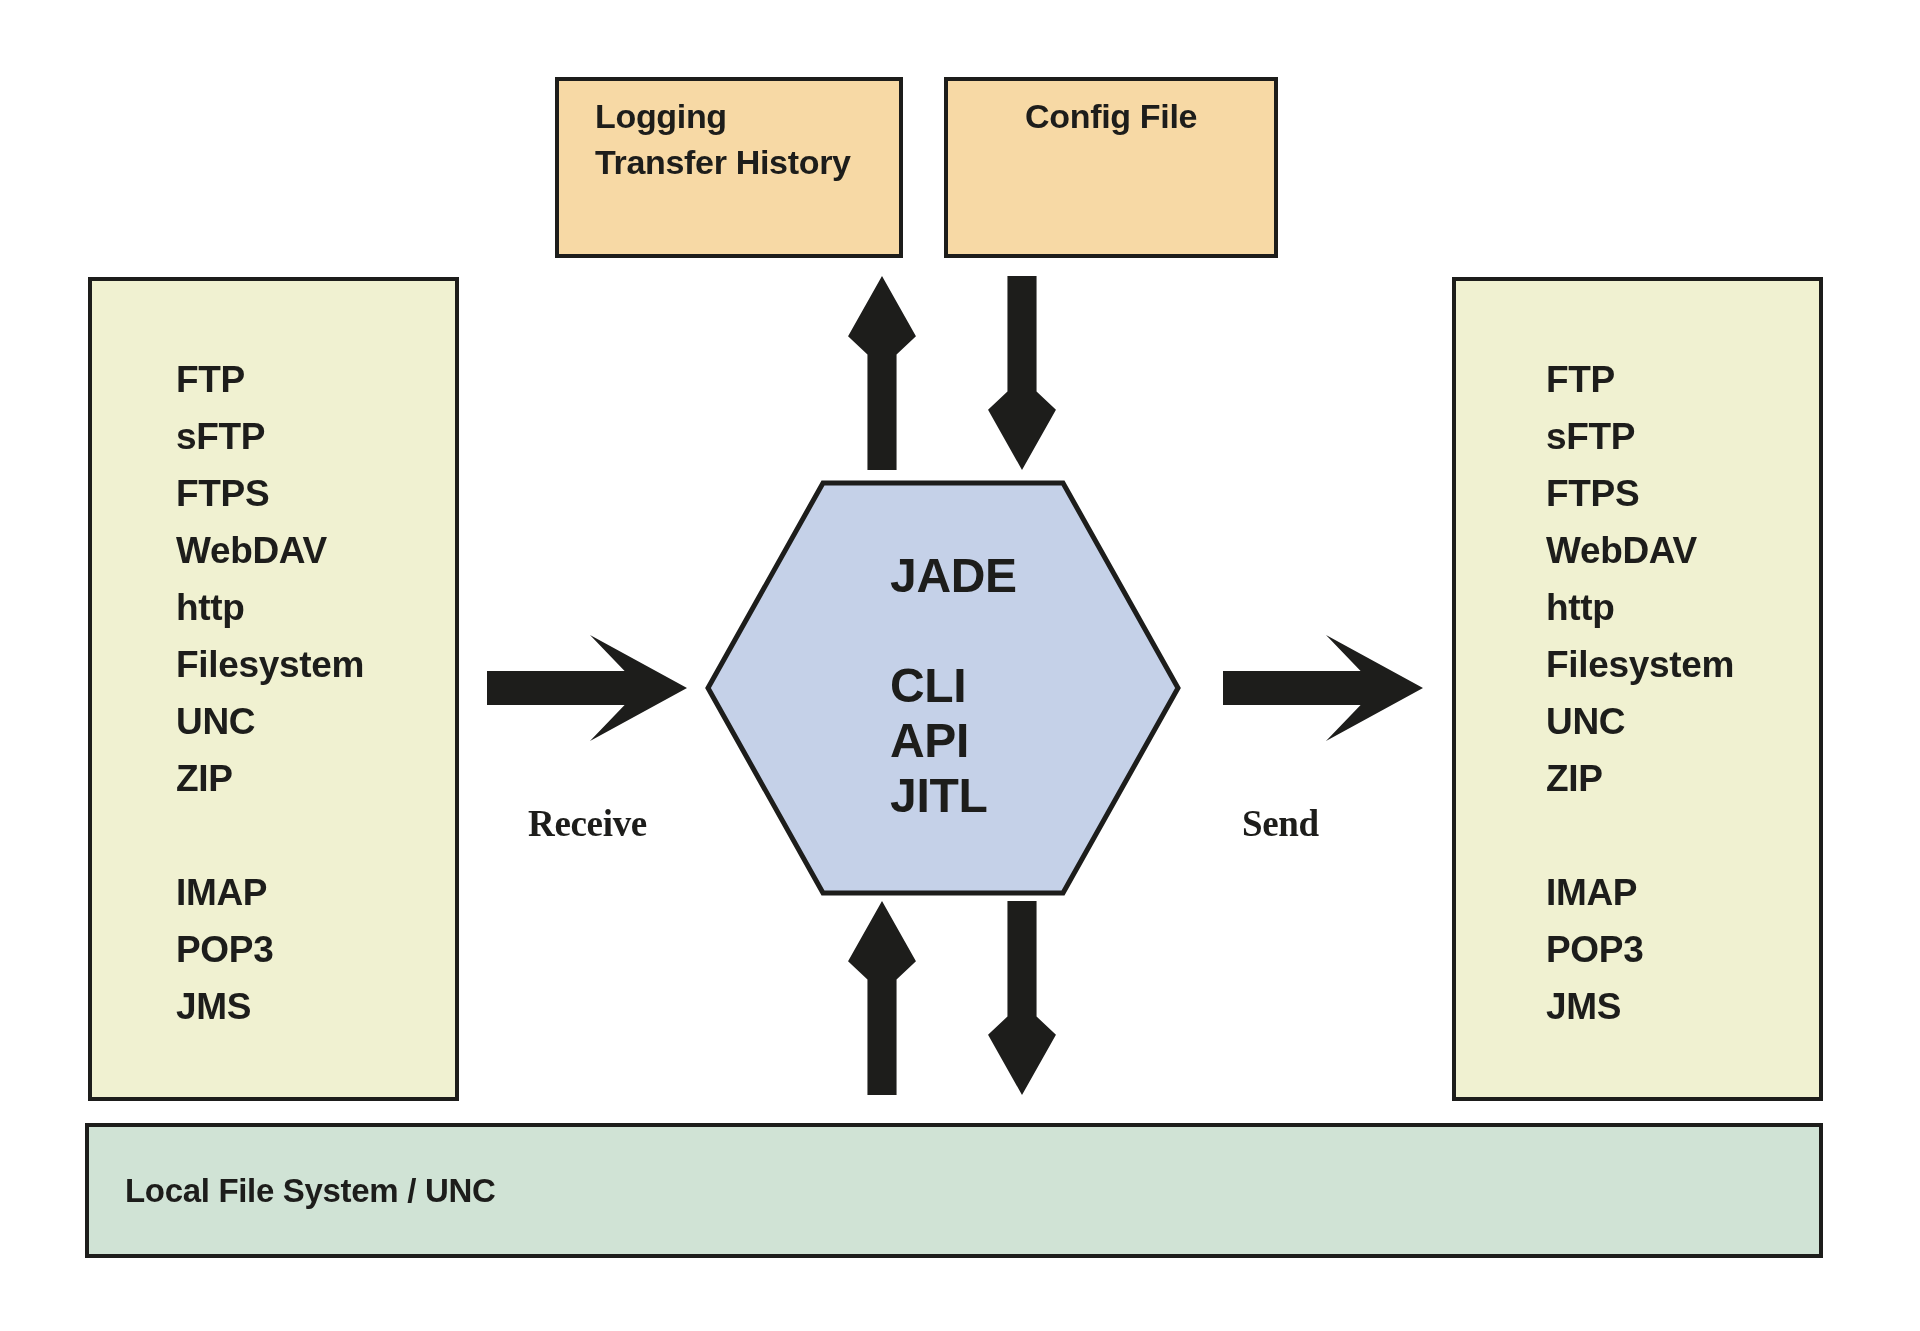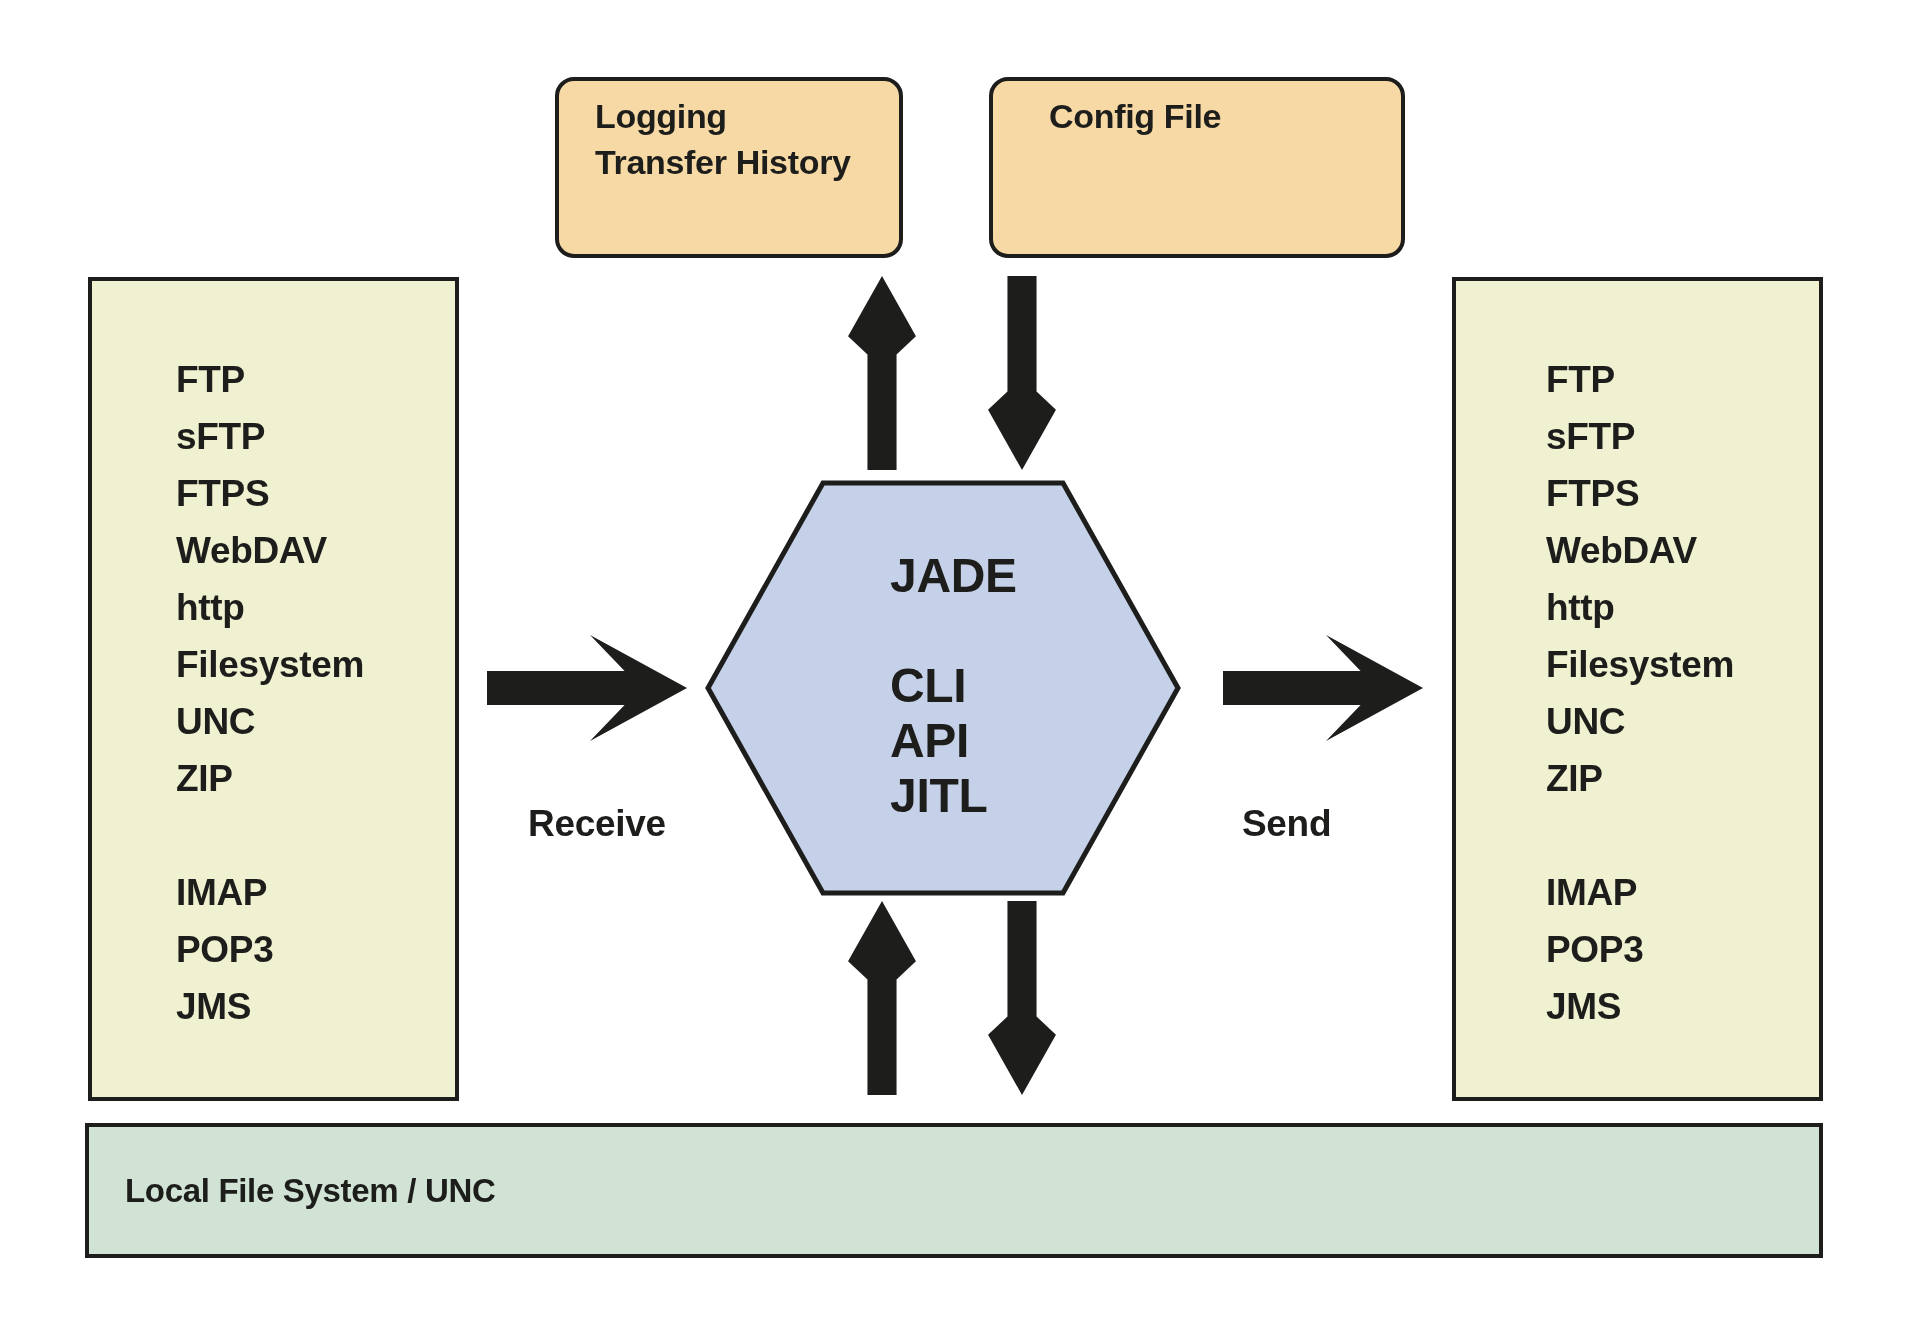--- a/index.html
+++ b/index.html
@@ -22,54 +22,53 @@
     letter-spacing:-0.02em;
     overflow:hidden;
   }
   .abs{position:absolute;}
   .box{border:4px solid var(--line);}
   .note-box{
     background:var(--note-fill);
     font-size:34px;
     line-height:46px;
     padding:12px 0 0 36px;
-    border-radius:19px;
   }
   .protocol-box{
     background:var(--protocol-fill);
     font-size:37px;
     padding:70px 0 12px 84px;
   }
   .proto-line{height:57px;line-height:57px;}
   .hex-text{
     font-size:48px;
     text-align:left;
   }
   .hex-line{height:55px;line-height:55px;}
-  .flow-label{font-size:37px;line-height:44px;}
+  .flow-label{font-size:37px;line-height:44px;font-family:Liberation Serif, serif;}
   .bottom-bar{
     background:var(--bar-fill);
     font-size:33px;
     display:flex;
     align-items:center;
     padding-left:36px;
   }
   svg{display:block;}
   .arrow path{fill:var(--line);}
   .hexagon polygon{fill:var(--hexagon-fill);stroke:var(--line);stroke-width:5;}
 </style>
 </head>
 <body>
 
 <div class="abs box note-box" style="left:555px;top:77px;width:348px;height:181px;">
   <div>Logging</div>
   <div>Transfer History</div>
 </div>
 
-<div class="abs box note-box" style="left:989px;top:77px;width:416px;height:181px;padding-left:56px;">
+<div class="abs box note-box" style="left:944px;top:77px;width:334px;height:181px;padding-left:77px;">
   <div>Config File</div>
 </div>
 
 <div class="abs box protocol-box" style="left:88px;top:277px;width:371px;height:824px;">
   <div class="proto-line">FTP</div>
   <div class="proto-line">sFTP</div>
   <div class="proto-line">FTPS</div>
   <div class="proto-line">WebDAV</div>
   <div class="proto-line">http</div>
   <div class="proto-line">Filesystem</div>

